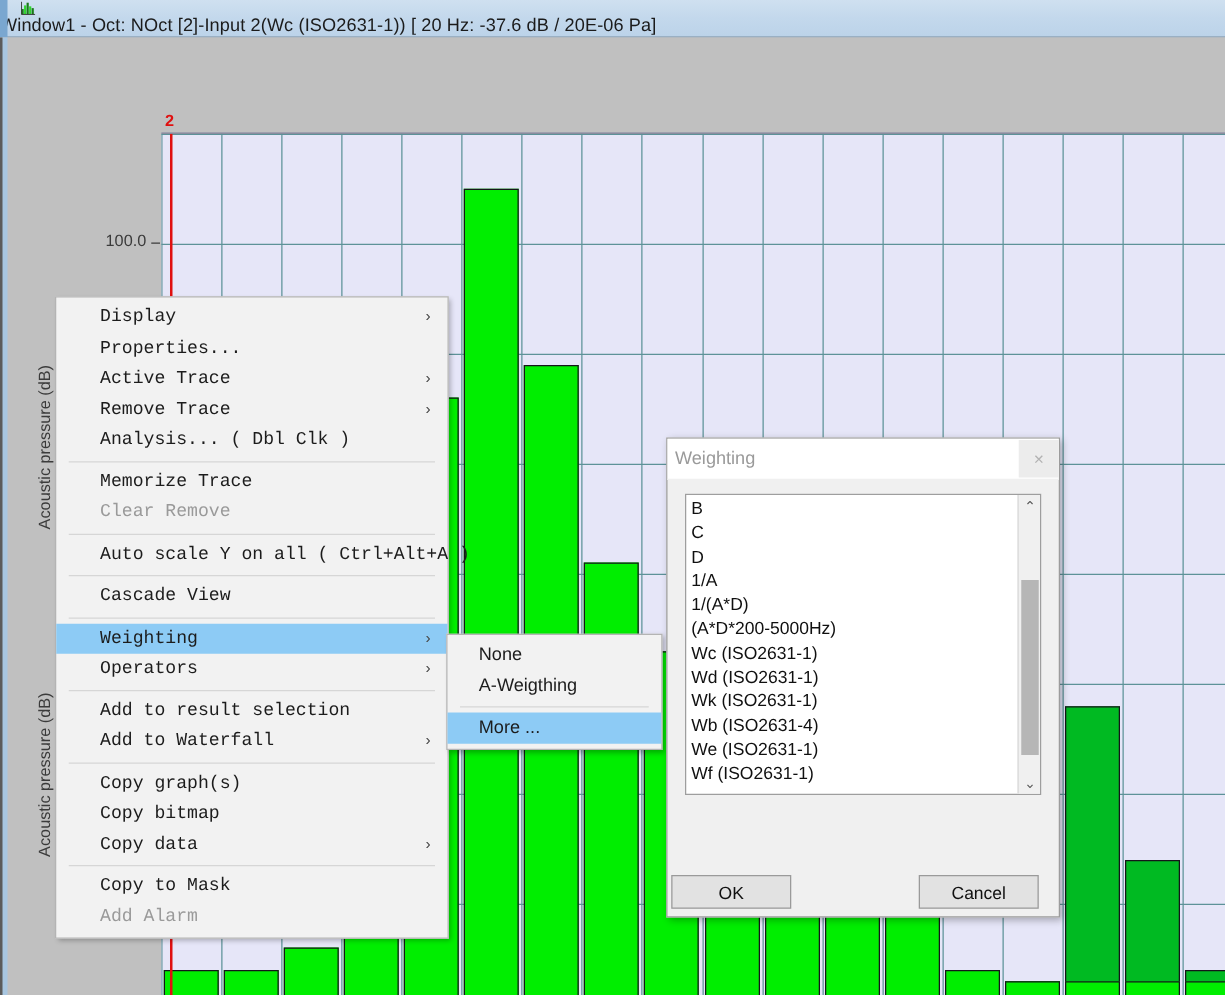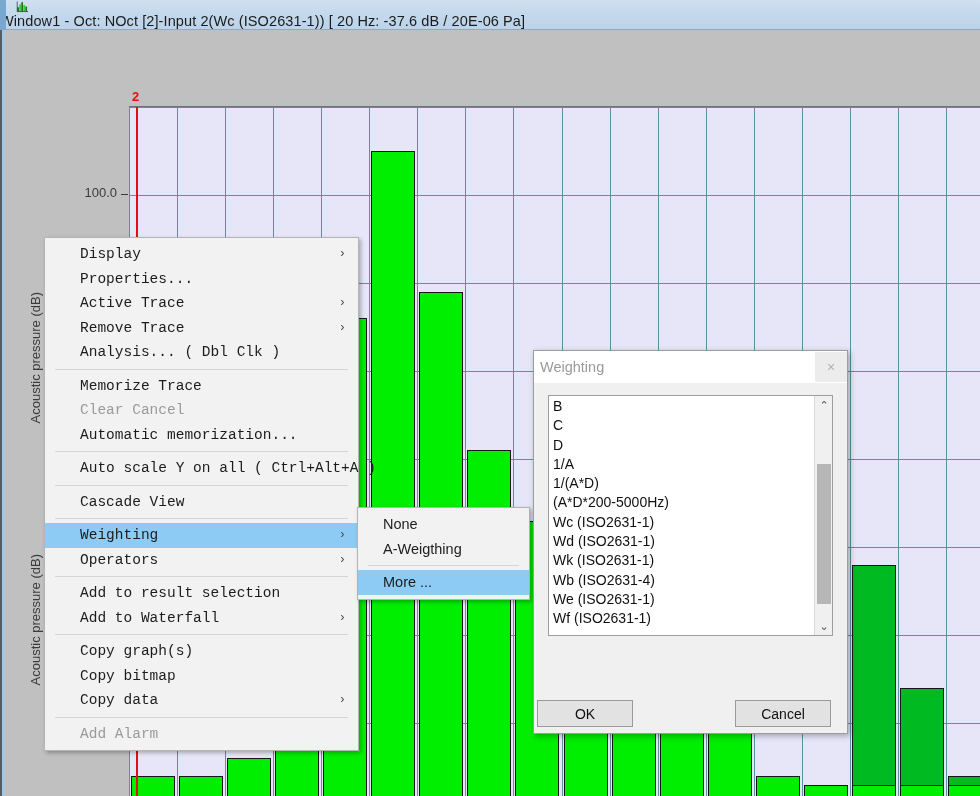--- a/index.html
+++ b/index.html
@@ -243,37 +243,37 @@
   </div>
 
   <div class="ctxmenu" id="ctxmenu">
       <div class="mi"><span>Display</span><span class="arrow">›</span></div>
       <div class="mi"><span>Properties...</span></div>
       <div class="mi"><span>Active Trace</span><span class="arrow">›</span></div>
       <div class="mi"><span>Remove Trace</span><span class="arrow">›</span></div>
       <div class="mi"><span>Analysis... ( Dbl Clk )</span></div>
       <div class="msep"></div>
       <div class="mi"><span>Memorize Trace</span></div>
-      <div class="mi disabled"><span>Clear Cancel</span></div>
-      <div class="mi"><span>Automatic memorization...</span></div>
+      <div class="mi disabled"><span>Clear Remove</span></div>
       <div class="msep"></div>
       <div class="mi"><span>Auto scale Y on all  ( Ctrl+Alt+A )</span></div>
       <div class="msep"></div>
       <div class="mi"><span>Cascade View</span></div>
       <div class="msep"></div>
       <div class="mi selected"><span>Weighting</span><span class="arrow">›</span></div>
       <div class="mi"><span>Operators</span><span class="arrow">›</span></div>
       <div class="msep"></div>
       <div class="mi"><span>Add to result selection</span></div>
       <div class="mi"><span>Add to Waterfall</span><span class="arrow">›</span></div>
       <div class="msep"></div>
       <div class="mi"><span>Copy graph(s)</span></div>
       <div class="mi"><span>Copy bitmap</span></div>
       <div class="mi"><span>Copy data</span><span class="arrow">›</span></div>
       <div class="msep"></div>
+      <div class="mi"><span>Copy to Mask</span></div>
       <div class="mi disabled"><span>Add Alarm</span></div>
     </div>
 
   <div class="submenu" id="submenu">
       <div class="mi"><span>None</span></div>
       <div class="mi"><span>A-Weigthing</span></div>
       <div class="msep"></div>
       <div class="mi selected"><span>More ...</span></div>
     </div>
 

